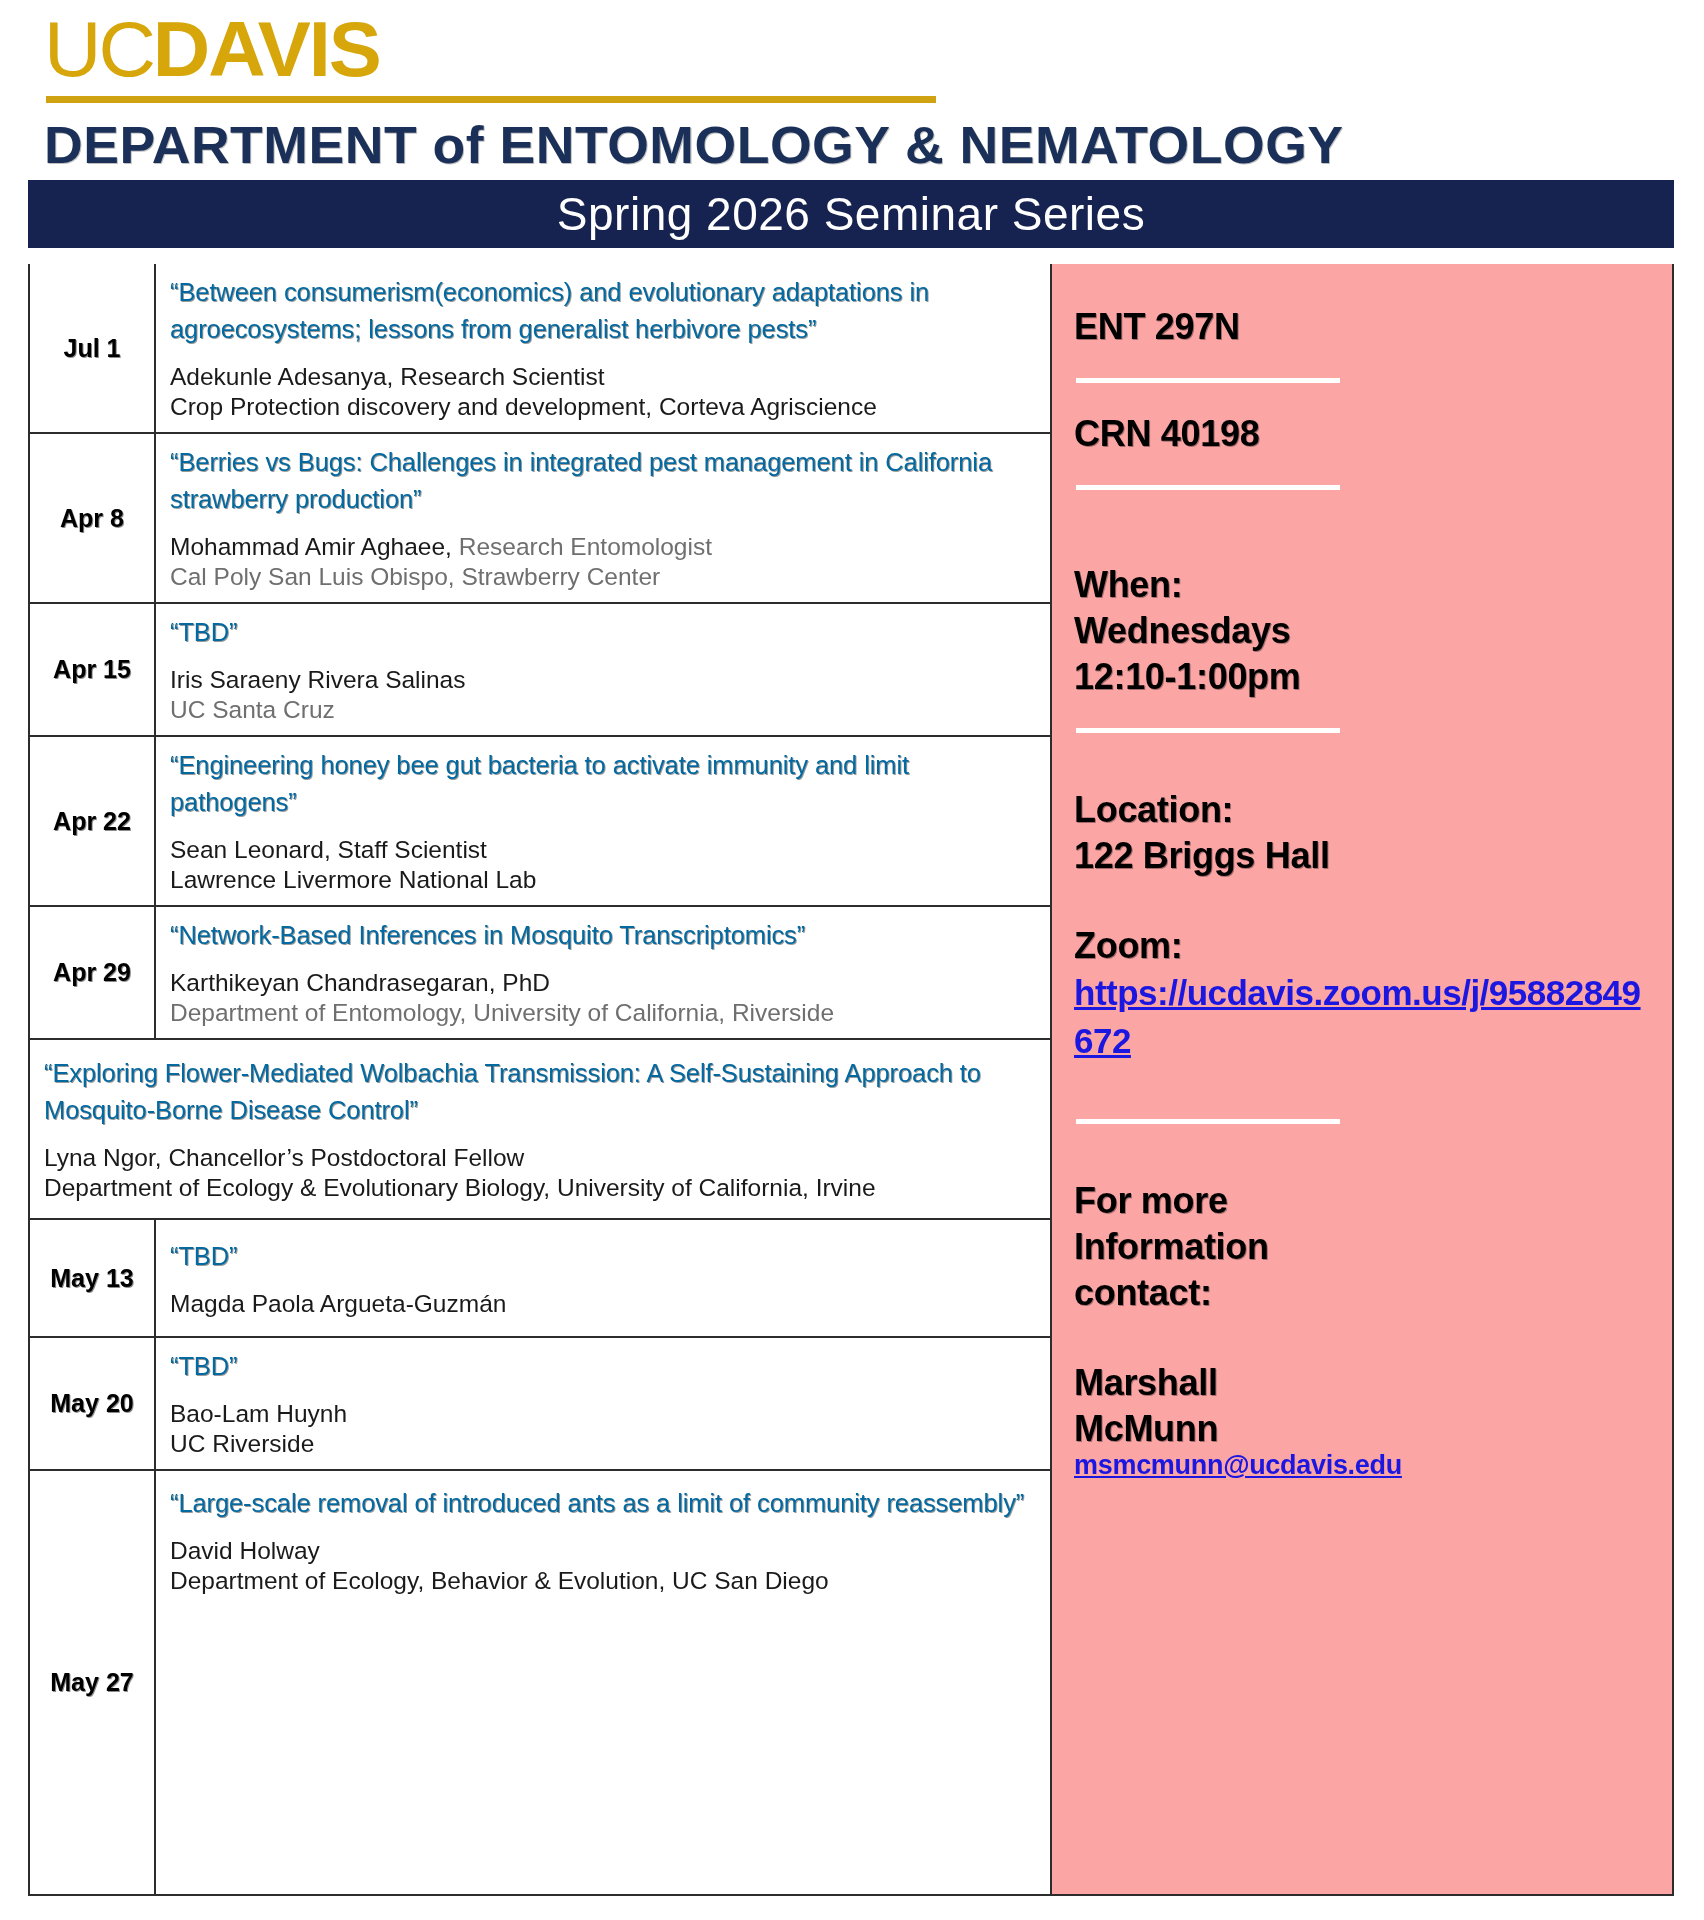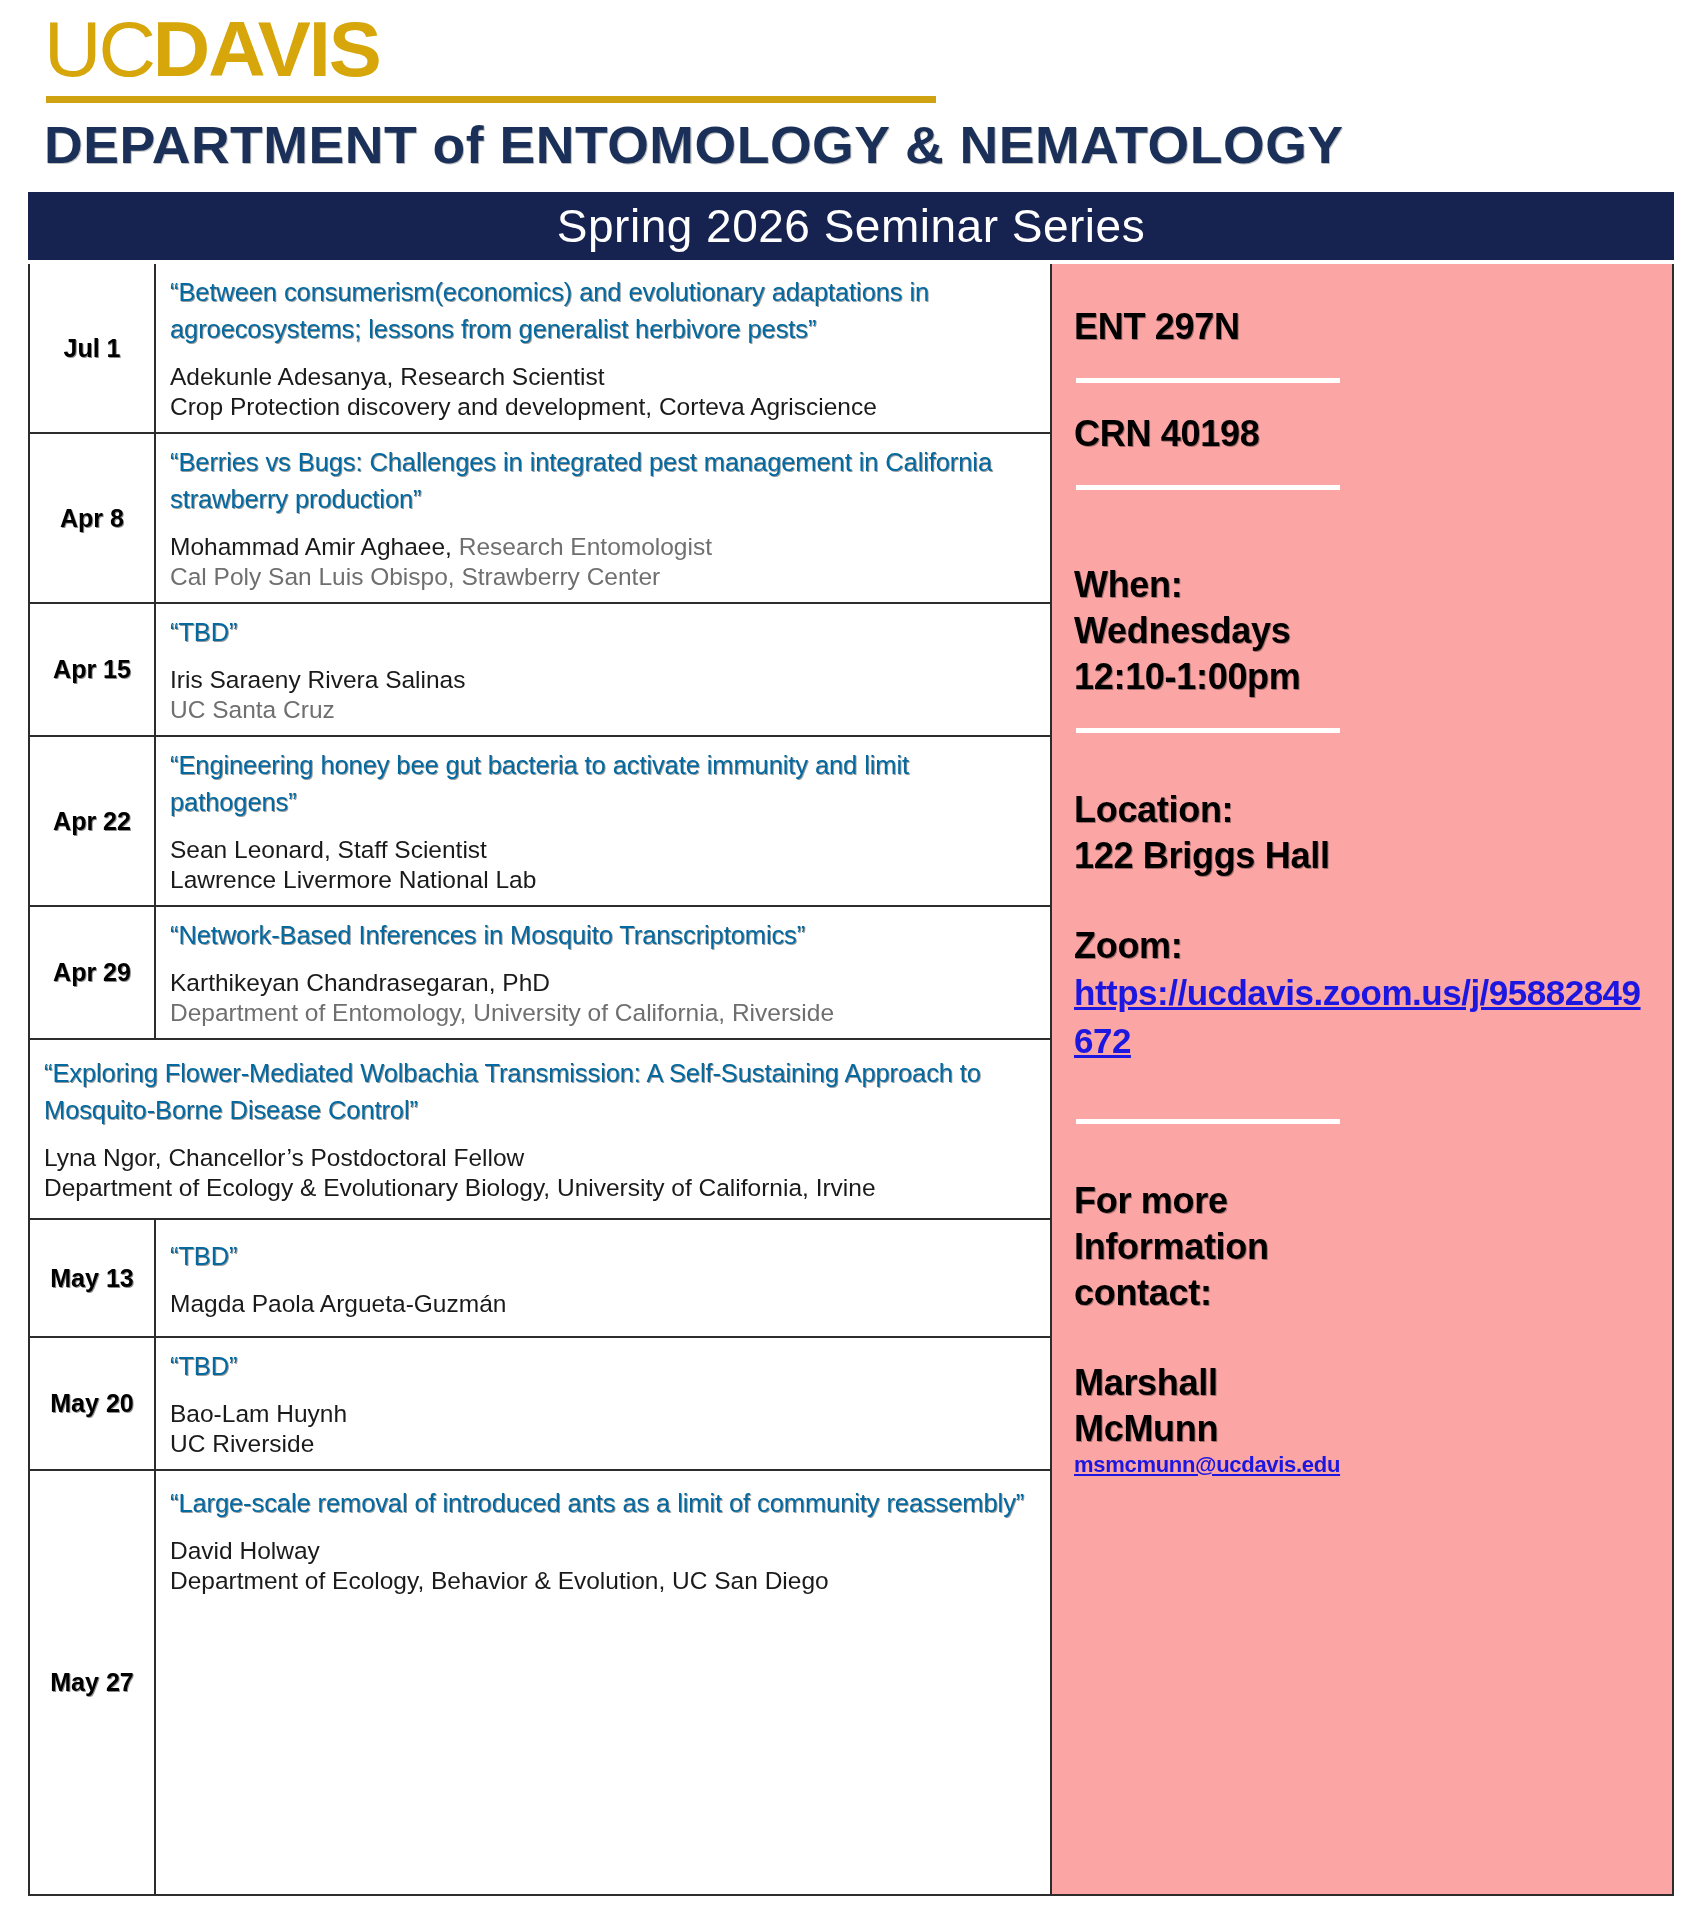--- a/index.html
+++ b/index.html
@@ -52,21 +52,21 @@
     text-shadow: 1px 1px 0 rgba(0,0,0,0.25);
     white-space: nowrap;
     transform: scaleX(1.03);
     transform-origin: left center;
   }
 
   
   .titlebar {
     position: absolute;
     left: 28px;
-    top: 192px;
+    top: 180px;
     width: 1646px;
     height: 68px;
     background: #16224f;
     display: flex;
     align-items: center;
     justify-content: center;
     box-sizing: border-box;
   }
   .titlebar .title-text {
     color: #ffffff;
@@ -180,21 +180,21 @@
     font-size: 35px;
     line-height: 48px;
     color: #1b16e0;
     text-decoration: underline;
     word-break: break-all;
     letter-spacing: -0.5px;
     display: block;
   }
   .side-email {
     font-weight: bold;
-    font-size: 22px;
+    font-size: 27px;
     line-height: 26px;
     color: #1b16e0;
     text-decoration: underline;
     letter-spacing: -0.3px;
     display: block;
   }
 </style>
 </head>
 <body>
 

